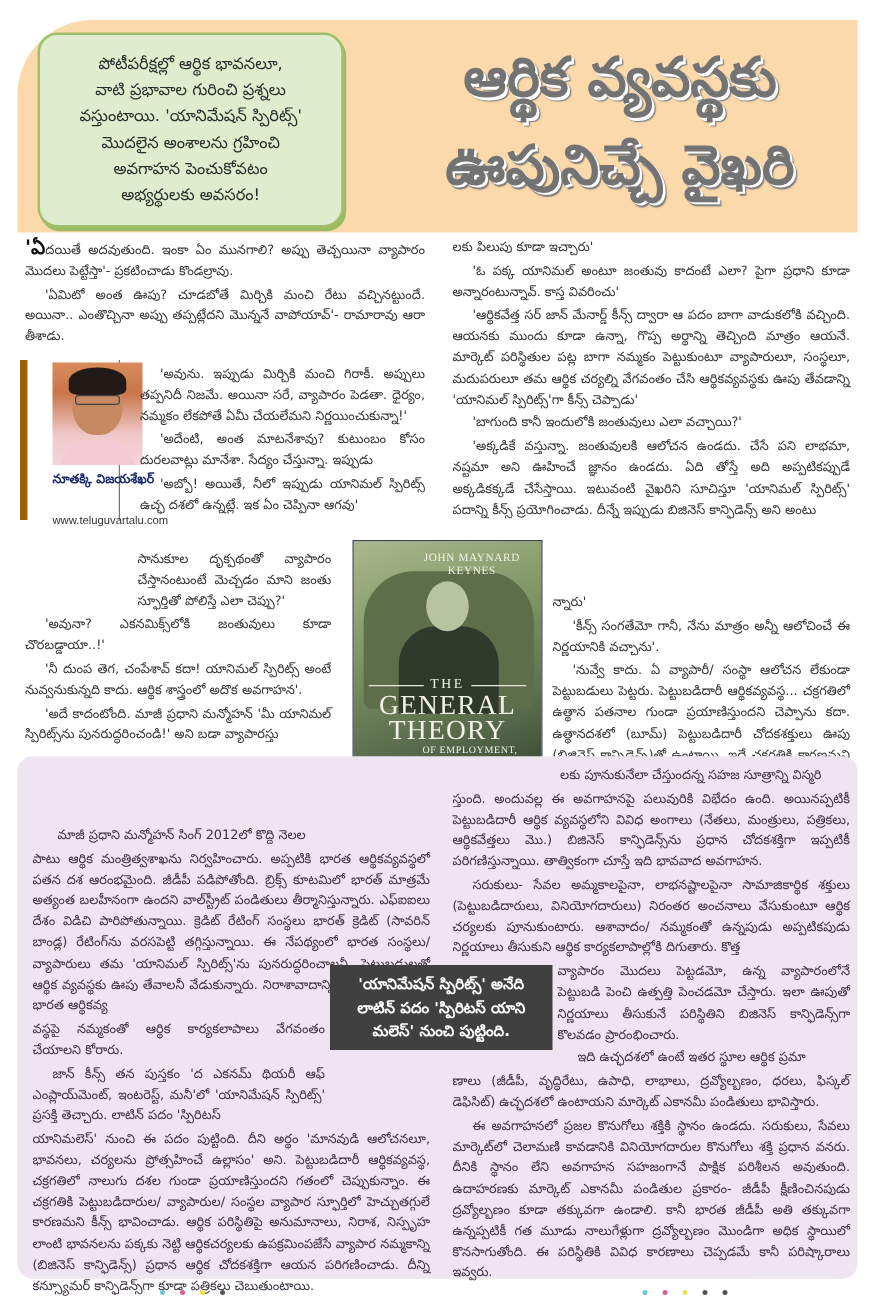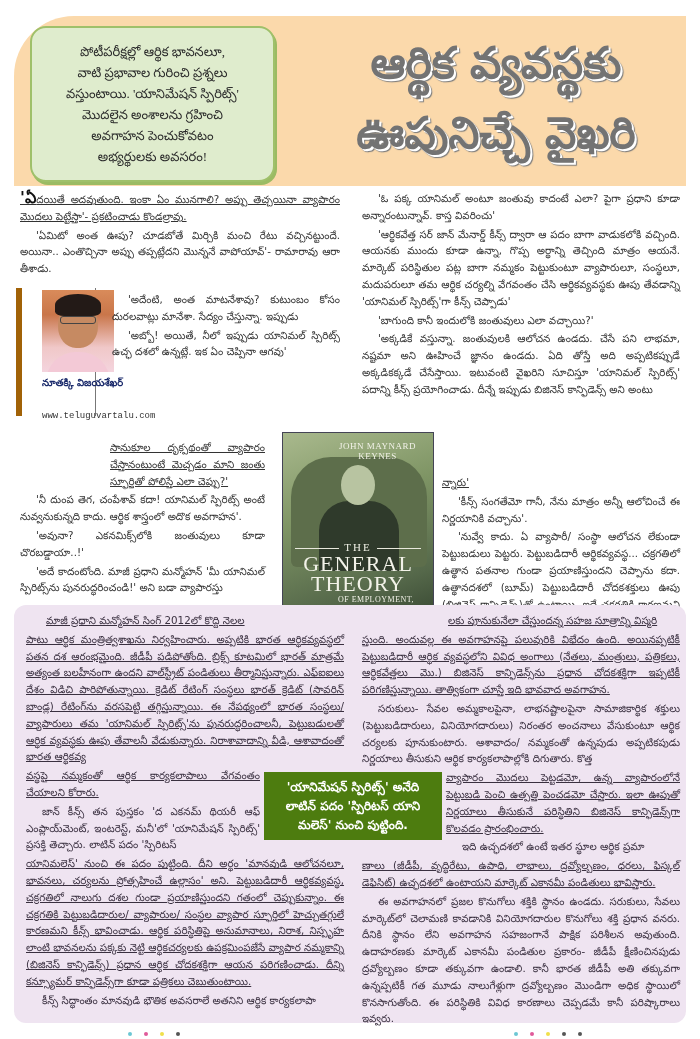--- a/index.html
+++ b/index.html
@@ -8,37 +8,37 @@
 
   .banner {
     position: absolute; left: 14px; top: 16px; width: 672px; height: 170px;
     background: #fbd9ab; border-radius: 60px 0 0 0;
   }
   .intro-box {
     position: absolute; left: 30px; top: 26px; width: 245px; height: 156px;
     background: #dfeccd; border: 2px solid #9fc06a; border-radius: 16px;
     box-shadow: 2px 3px 0 #9bbb63;
     display: flex; align-items: center; justify-content: center;
-    padding: 8px 10px; text-align: center; font-family: Liberation Serif, serif;
+    padding: 8px 10px; text-align: center;
   }
   .intro-text { font-size: 13px; line-height: 21px; color: #2b2b2b; white-space: pre-line; }
 
   .headline {
     position: absolute; left: 300px; top: 18px; width: 392px; height: 160px;
     display: flex; flex-direction: column; align-items: center; justify-content: center;
   }
   .headline span {
     display: block; font-family: "DejaVu Sans", sans-serif; font-weight: bold;
     font-size: 44px; line-height: 70px; color: #737373;
     text-shadow: 2px 2px 0 #ffffff, 3px 3px 1px #7b7b7b;
   }
 
   .col { position: absolute; font-size: 10.3px; line-height: 16.8px; color: #333; text-align: justify; }
   .col p { text-indent: 16px; margin-bottom: 2px; }
-  .col p.first { text-indent: 0; text-decoration: underline; }
+  .col p.first { text-indent: 0; }
   .dropcap { font-weight: bold; font-size: 16px; color: #111; }
 
   .col-left-top { left: 20px; top: 190px; width: 320px; }
   .col-left-mid { left: 112px; top: 291px; width: 228px; }
   .col-left-mid2 { left: 20px; top: 439px; width: 245px; }
 
   .author-box {
     position: absolute; left: 16px; top: 288px; width: 80px; height: 128px;
     border-left: 6px solid #a16207; border-right: 1px solid #777; padding: 2px 20px;
   }
@@ -57,21 +57,21 @@
   }
   .author-photo .glasses {
     position: absolute; left: 18px; top: 26px; width: 36px; height: 8px;
     border: 1px solid #444; border-radius: 3px;
   }
   .author-photo .shirt {
     position: absolute; left: 4px; top: 62px; width: 64px; height: 30px;
     border-radius: 30px 30px 0 0; background: #f3c9d6;
   }
   .author-name { font-size: 10px; font-weight: bold; color: #1a2a6b; text-align: center; margin-top: 5px; white-space: nowrap; }
-  .author-site { font-family: Liberation Mono, monospace; font-size: 9px; color: #333; text-align: left; margin-top: 20px; }
+  .author-site { font-family: Liberation Sans, sans-serif; font-size: 9px; color: #333; text-align: left; margin-top: 20px; }
 
   .col-right-top { left: 362px; top: 190px; width: 318px; }
   .col-right-mid { left: 442px; top: 474px; width: 238px; }
 
   .book {
     position: absolute; left: 282px; top: 432px; width: 152px; height: 184px;
     background: linear-gradient(160deg, #a9b98d 0%, #7f9565 40%, #55684a 80%, #3a4a34 100%);
     border: 1px solid #445;
     overflow: hidden; text-align: center; color: #f2f2e8;
     font-family: "Liberation Serif", serif;
@@ -89,21 +89,21 @@
   .book .sub2 { position: absolute; top: 172px; left: 0; right: 0; font-size: 8px; letter-spacing: 0.5px; }
 
   .lower-panel {
     position: absolute; left: 14px; top: 605px; width: 672px; height: 418px;
     background: #efe4f1; border-radius: 12px;
   }
   .lower-panel-text { color: #3a3040; }
 
   .callout {
     position: absolute; left: 264px; top: 772px; width: 178px; height: 68px;
-    background: #4d7c0f; color: #ffffff; text-align: center;
+    background: #404040; color: #ffffff; text-align: center;
     display: flex; align-items: center; justify-content: center;
     font-size: 12px; font-weight: bold; line-height: 19px; white-space: pre-line; padding: 3px;
   }
 
   .footer-dots { position: absolute; top: 1032px; height: 6px; display: flex; gap: 12px; }
   .footer-dots span { width: 4px; height: 4px; border-radius: 50%; display: block; }
 </style>
 </head>
 <body>
 
@@ -133,32 +133,34 @@
     <div class="face"></div>
       <div class="hair"></div>
       <div class="glasses"></div>
       <div class="shirt"></div>
   </div>
   <div class="author-name">నూతక్కి విజయశేఖర్</div>
   <div class="author-site">www.teluguvartalu.com</div>
 </div>
 
 <div class="col col-left-mid">
+  <p>'అవును. ఇప్పుడు మిర్చికి మంచి గిరాకీ. అప్పులు తప్పనిదీ నిజమే. అయినా సరే, వ్యాపారం పెడతా. ధైర్యం, నమ్మకం లేకపోతే ఏమీ చేయలేమని నిర్ణయించుకున్నా!'</p>
   <p>'అదేంటి, అంత మాటనేశావు? కుటుంబం కోసం దురలవాట్లు మానేశా. సేద్యం చేస్తున్నా. ఇప్పుడు</p>
   <p>'అబ్బో! అయితే, నీలో ఇప్పుడు యానిమల్ స్పిరిట్స్ ఉచ్ఛ దశలో ఉన్నట్లే. ఇక ఏం చెప్పినా ఆగవు'</p>
 </div>
 
 <div class="col col-left-mid2">
   <p class="first" style="padding-left:90px;text-indent:0">సానుకూల దృక్పథంతో వ్యాపారం చేస్తానంటుంటే మెచ్చడం మాని జంతు స్ఫూర్తితో పోలిస్తే ఎలా చెప్పు?'</p>
+  <p>'అవునా? ఎకనమిక్స్‌లోకి జంతువులు కూడా చొరబడ్డాయా..!'</p>
   <p>'నీ దుంప తెగ, చంపేశావ్ కదా! యానిమల్ స్పిరిట్స్ అంటే నువ్వనుకున్నది కాదు. ఆర్థిక శాస్త్రంలో అదొక అవగాహన'.</p>
-  <p>'అవునా? ఎకనమిక్స్‌లోకి జంతువులు కూడా చొరబడ్డాయా..!'</p>
   <p>'అదే కాదంటోంది. మాజీ ప్రధాని మన్మోహన్ 'మీ యానిమల్ స్పిరిట్స్‌ను పునరుద్ధరించండి!' అని బడా వ్యాపారస్తు</p>
 </div>
 
 <div class="col col-right-top">
+  <p class="first">లకు పిలుపు కూడా ఇచ్చారు'</p>
   <p>'ఓ పక్క యానిమల్ అంటూ జంతువు కాదంటే ఎలా? పైగా ప్రధాని కూడా అన్నారంటున్నావ్. కాస్త వివరించు'</p>
   <p>'ఆర్థికవేత్త సర్ జాన్ మేనార్డ్ కీన్స్ ద్వారా ఆ పదం బాగా వాడుకలోకి వచ్చింది. ఆయనకు ముందు కూడా ఉన్నా, గొప్ప అర్థాన్ని తెచ్చింది మాత్రం ఆయనే. మార్కెట్ పరిస్థితుల పట్ల బాగా నమ్మకం పెట్టుకుంటూ వ్యాపారులూ, సంస్థలూ, మదుపరులూ తమ ఆర్థిక చర్యల్ని వేగవంతం చేసి ఆర్థికవ్యవస్థకు ఊపు తేవడాన్ని 'యానిమల్ స్పిరిట్స్'గా కీన్స్ చెప్పాడు'</p>
   <p>'బాగుంది కానీ ఇందులోకి జంతువులు ఎలా వచ్చాయి?'</p>
   <p>'అక్కడికే వస్తున్నా. జంతువులకి ఆలోచన ఉండదు. చేసే పని లాభమా, నష్టమా అని ఊహించే జ్ఞానం ఉండదు. ఏది తోస్తే అది అప్పటికప్పుడే అక్కడికక్కడే చేసేస్తాయి. ఇటువంటి వైఖరిని సూచిస్తూ 'యానిమల్ స్పిరిట్స్' పదాన్ని కీన్స్ ప్రయోగించాడు. దీన్నే ఇప్పుడు బిజినెస్ కాన్ఫిడెన్స్ అని అంటు</p>
 </div>
 
 <div class="col col-right-mid">
   <p class="first">న్నారు'</p>
   <p>'కీన్స్ సంగతేమో గానీ, నేను మాత్రం అన్నీ ఆలోచించే ఈ నిర్ణయానికి వచ్చాను'.</p>
   <p>'నువ్వే కాదు. ఏ వ్యాపారీ/ సంస్థా ఆలోచన లేకుండా పెట్టుబడులు పెట్టరు. పెట్టుబడిదారీ ఆర్థికవ్యవస్థ... చక్రగతిలో ఉత్థాన పతనాల గుండా ప్రయాణిస్తుందని చెప్పాను కదా. ఉత్థానదశలో (బూమ్) పెట్టుబడిదారీ చోదకశక్తులు ఊపు (బిజినెస్ కాన్ఫిడెన్స్)తో ఉంటాయి. ఇదే చక్రగతికి కారణమని కీన్స్ అంచనా. దీనిపై భేదాభిప్రాయాలు ఉన్నా యనుకో'</p>
@@ -172,21 +174,21 @@
   <div class="the">THE</div>
   <div class="general">GENERAL</div>
   <div class="theory">THEORY</div>
   <div class="sub1">OF EMPLOYMENT,</div>
   <div class="sub2">INTEREST, AND MONEY</div>
 </div>
 
 <div class="lower-panel"></div>
 
 <div class="col lower-panel-text" style="left:26px;top:612px;width:318px;">
-  <p class="first" style="padding-left:20px;padding-right:78px;"><span>మాజీ ప్రధాని మన్మోహన్ సింగ్ 2012లో కొద్ది నెలల</span></p>
+  <p class="first" style="padding-left:20px;padding-right:78px;margin-top:48px;"><span>మాజీ ప్రధాని మన్మోహన్ సింగ్ 2012లో కొద్ది నెలల</span></p>
   <p class="first">పాటు ఆర్థిక మంత్రిత్వశాఖను నిర్వహించారు. అప్పటికి భారత ఆర్థికవ్యవస్థలో పతన దశ ఆరంభమైంది. జీడీపీ పడిపోతోంది. బ్రిక్స్ కూటమిలో భారత్ మాత్రమే అత్యంత బలహీనంగా ఉందని వాల్‌స్ట్రీట్ పండితులు తీర్మానిస్తున్నారు. ఎఫ్ఐఐలు దేశం విడిచి పారిపోతున్నాయి. క్రెడిట్ రేటింగ్ సంస్థలు భారత్ క్రెడిట్ (సావరిన్ బాండ్ల) రేటింగ్‌ను వరసపెట్టి తగ్గిస్తున్నాయి. ఈ నేపథ్యంలో భారత సంస్థలు/ వ్యాపారులు తమ 'యానిమల్ స్పిరిట్స్'ను పునరుద్ధరించాలనీ, పెట్టుబడులతో ఆర్థిక వ్యవస్థకు ఊపు తేవాలనీ వేడుకున్నారు. నిరాశావాదాన్ని వీడి, ఆశావాదంతో భారత ఆర్థికవ్య</p>
   <p class="first" style="padding-right:84px;">వస్థపై నమ్మకంతో ఆర్థిక కార్యకలాపాలు వేగవంతం చేయాలని కోరారు.</p>
   <p style="padding-right:84px;">జాన్ కీన్స్ తన పుస్తకం 'ద ఎకనమ్ థియరీ ఆఫ్ ఎంప్లాయ్‌మెంట్, ఇంటరెస్ట్, మనీ'లో 'యానిమేషన్ స్పిరిట్స్' ప్రసక్తి తెచ్చారు. లాటిన్ పదం 'స్పిరిటస్</p>
   <p class="first">యానిమలెస్' నుంచి ఈ పదం పుట్టింది. దీని అర్థం 'మానవుడి ఆలోచనలూ, భావనలు, చర్యలను ప్రోత్సహించే ఉల్లాసం' అని. పెట్టుబడిదారీ ఆర్థికవ్యవస్థ, చక్రగతిలో నాలుగు దశల గుండా ప్రయాణిస్తుందని గతంలో చెప్పుకున్నాం. ఈ చక్రగతికి పెట్టుబడిదారుల/ వ్యాపారుల/ సంస్థల వ్యాపార స్ఫూర్తిలో హెచ్చుతగ్గులే కారణమని కీన్స్ భావించాడు. ఆర్థిక పరిస్థితిపై అనుమానాలు, నిరాశ, నిస్పృహ లాంటి భావనలను పక్కకు నెట్టి ఆర్థికచర్యలకు ఉపక్రమింపజేసే వ్యాపార నమ్మకాన్ని (బిజినెస్ కాన్ఫిడెన్స్) ప్రధాన ఆర్థిక చోదకశక్తిగా ఆయన పరిగణించాడు. దీన్ని కన్స్యూమర్ కాన్ఫిడెన్స్‌గా కూడా పత్రికలు చెబుతుంటాయి.</p>
   <p>కీన్స్ సిద్ధాంతం మానవుడి భౌతిక అవసరాలే అతనిని ఆర్థిక కార్యకలాపా</p>
 </div>
 
 <div class="col lower-panel-text" style="left:362px;top:612px;width:318px;">
   <p class="first" style="padding-left:86px;">లకు పూనుకునేలా చేస్తుందన్న సహజ సూత్రాన్ని విస్మరి</p>
   <p class="first">స్తుంది. అందువల్ల ఈ అవగాహనపై పలువురికి విభేదం ఉంది. అయినప్పటికీ పెట్టుబడిదారీ ఆర్థిక వ్యవస్థలోని వివిధ అంగాలు (నేతలు, మంత్రులు, పత్రికలు, ఆర్థికవేత్తలు మొ.) బిజినెస్ కాన్ఫిడెన్స్‌ను ప్రధాన చోదకశక్తిగా ఇప్పటికీ పరిగణిస్తున్నాయి. తాత్వికంగా చూస్తే ఇది భావవాద అవగాహన.</p>

